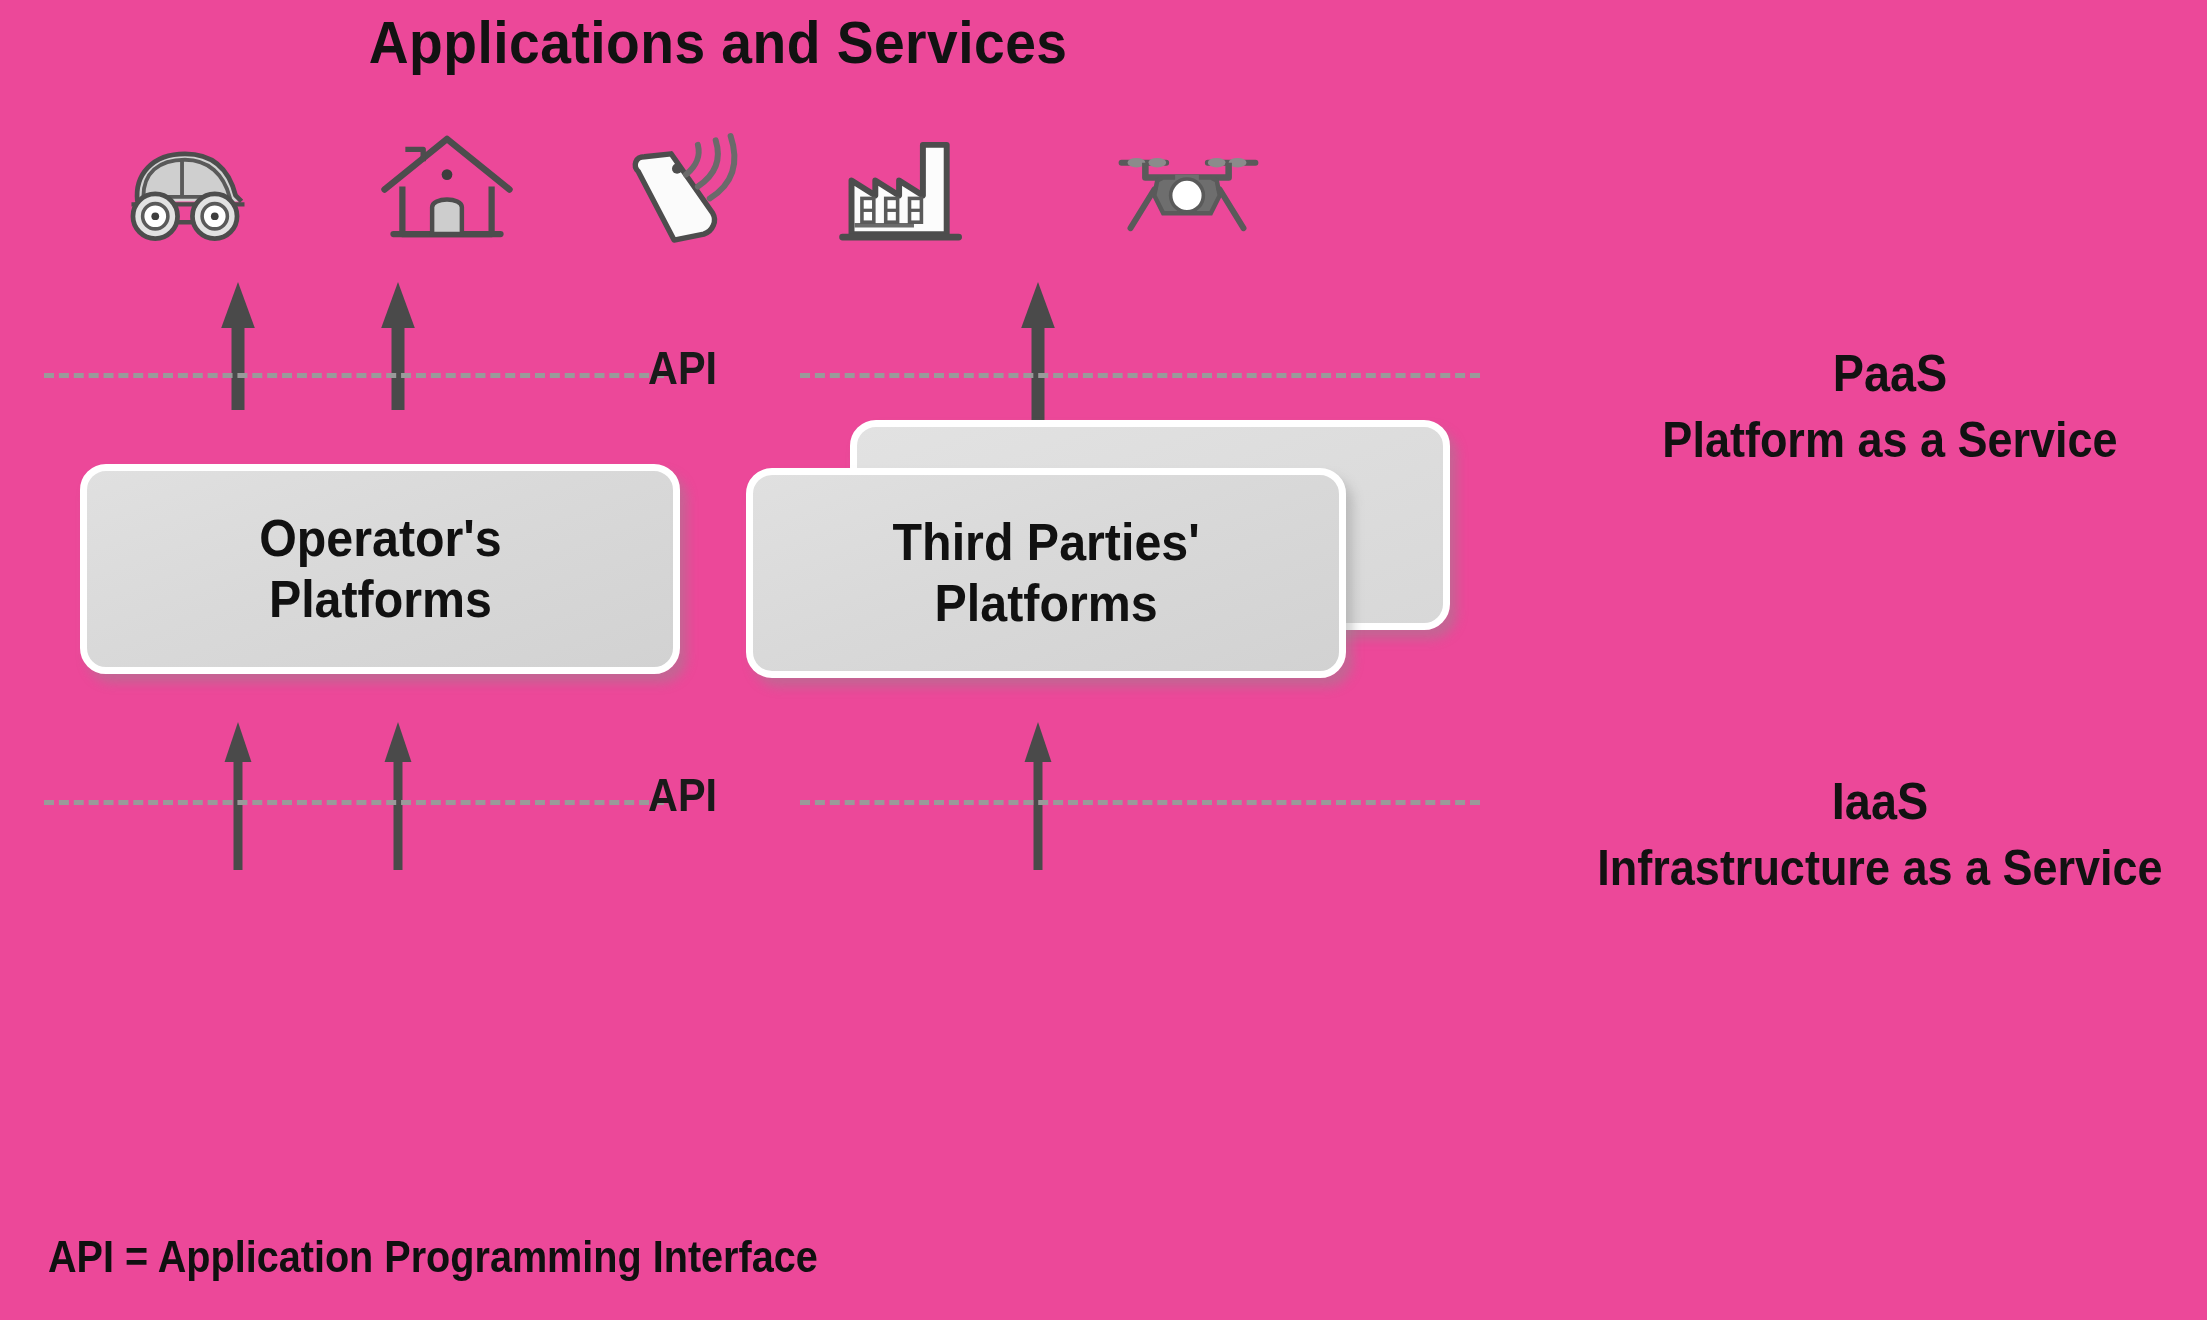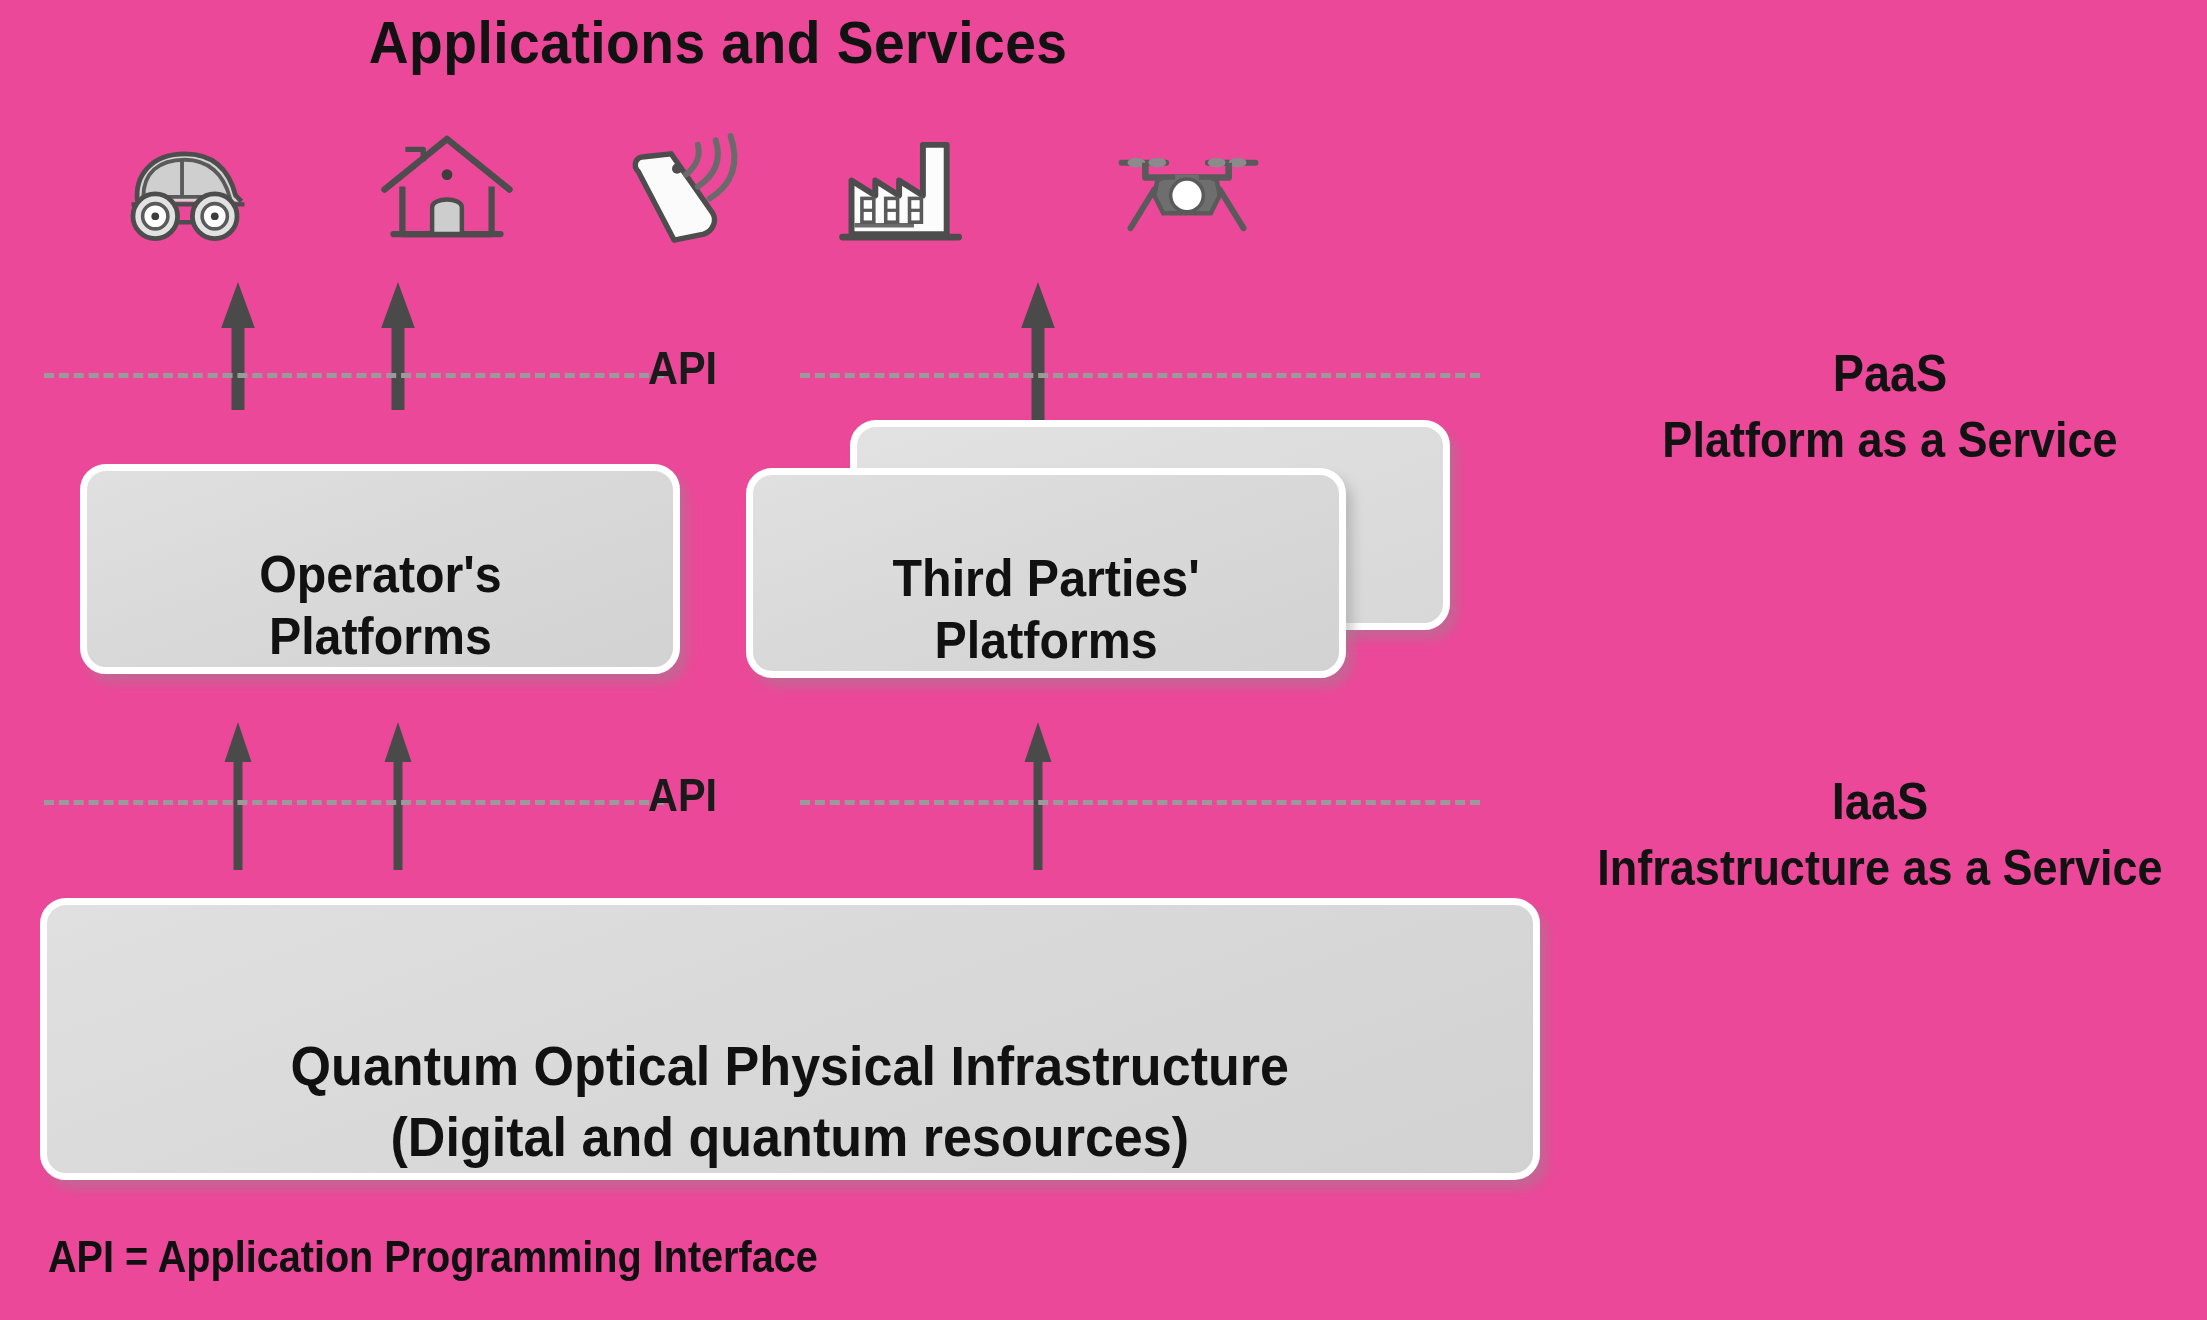--- a/index.html
+++ b/index.html
@@ -64,21 +64,21 @@
 
   
   .plat-box {
     position: absolute;
     border-radius: 26px;
     background: linear-gradient(160deg, #e0e0e0 0%, #d9d9d9 45%, #d2d2d2 100%);
     border: 7px solid #ffffff;
     box-shadow: 7px 9px 11px rgba(140,140,140,0.42);
     box-sizing: border-box;
     display: flex;
-    align-items: flex-end;
+    align-items: center;
     justify-content: center;
   }
   .plat-box .box-text {
     text-align: center;
     font-size: 52px;
     font-weight: bold;
     color: #111111;
     line-height: 1.18;
     transform: scaleX(0.93);
     white-space: pre-line;
@@ -247,24 +247,20 @@
   <div class="plat-box" id="box-operator" style="left: 80px; top: 464px; width: 600px; height: 210px;">
     <span class="box-text">Operator's
 Platforms</span>
   </div>
 
   <div class="plat-box" id="box-thirdparty" style="left: 746px; top: 468px; width: 600px; height: 210px;">
     <span class="box-text">Third Parties'
 Platforms</span>
   </div>
 
-  <div class="plat-box infra-box" id="box-infra" style="left: 40px; top: 898px; width: 1500px; height: 282px;">
-    <span class="box-text">Quantum Optical Physical Infrastructure
-(Digital and quantum resources)</span>
-  </div>
 
   <div class="svc-label" id="svc-paas" style="left: 1590px; top: 340px; width: 600px;">
     <span class="svc-abbr">PaaS</span>
     <span class="svc-full">Platform as a Service</span>
   </div>
 
   <div class="svc-label" id="svc-iaas" style="left: 1560px; top: 768px; width: 640px;">
     <span class="svc-abbr">IaaS</span>
     <span class="svc-full">Infrastructure as a Service</span>
   </div>

